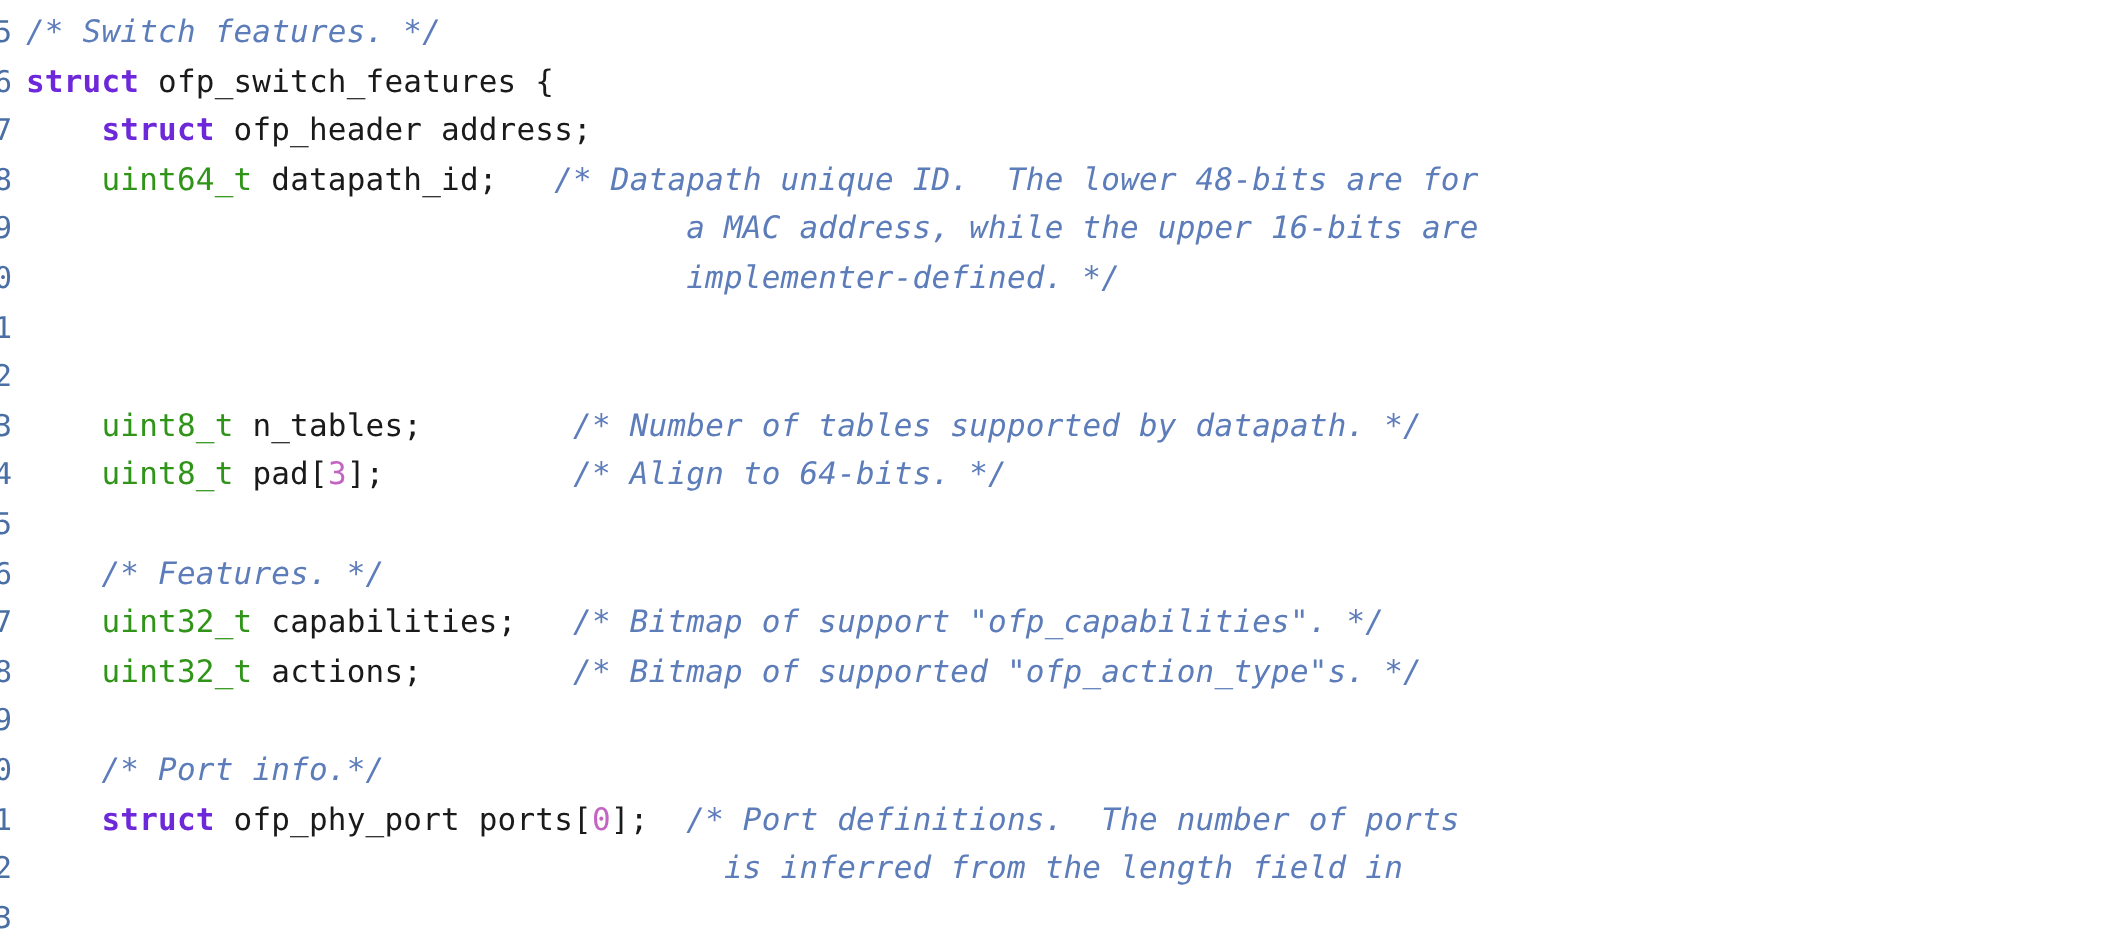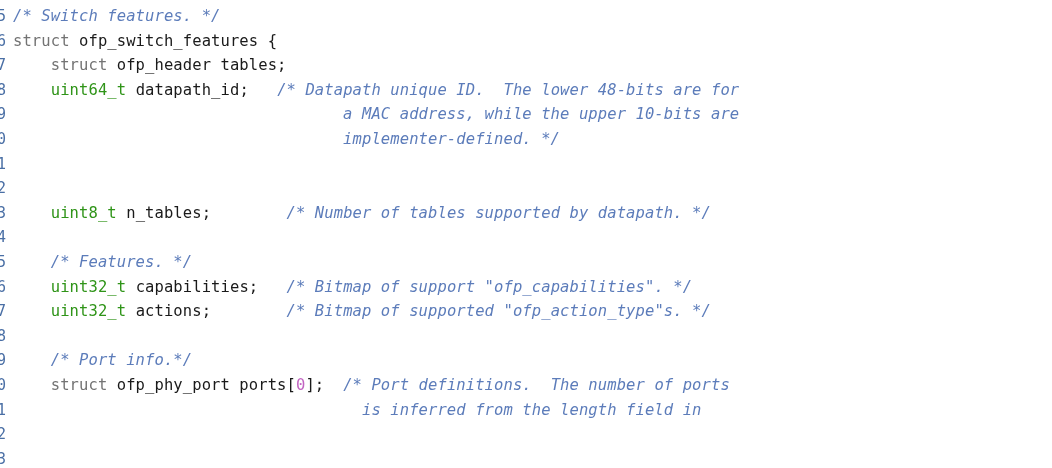--- a/index.html
+++ b/index.html
@@ -60,21 +60,21 @@
 
   .code-line {
     height: 24.6px;
     line-height: 24.6px;
     font-size: 15.5px;
     white-space: pre;
     color: #1a1a1a;
     letter-spacing: 0.1px;
   }
 
-  .tok-keyword  { color: #737373; font-weight: normal; }
+  .tok-keyword  { color: #6d28d9; font-weight: bold; }
   .tok-type     { color: #2f9418; font-weight: normal; }
   .tok-comment  { color: #5c7cba; font-style: italic; }
   .tok-number   { color: #c264c2; }
   .tok-plain    { color: #1a1a1a; }
 </style>
 </head>
 <body>
 
 <div id="code-viewer">
 
@@ -98,27 +98,28 @@
         <div class="gutter-line">0</div>
         <div class="gutter-line">1</div>
         <div class="gutter-line">2</div>
         <div class="gutter-line">3</div>
       </div>
   </div>
 
   <div id="code-area">
       <div class="code-line"><span class="tok-comment">/* Switch features. */</span></div>
       <div class="code-line"><span class="tok-keyword">struct</span><span class="tok-plain"> ofp_switch_features {</span></div>
-      <div class="code-line"><span class="tok-plain">    </span><span class="tok-keyword">struct</span><span class="tok-plain"> ofp_header tables;</span></div>
+      <div class="code-line"><span class="tok-plain">    </span><span class="tok-keyword">struct</span><span class="tok-plain"> ofp_header address;</span></div>
       <div class="code-line"><span class="tok-plain">    </span><span class="tok-type">uint64_t</span><span class="tok-plain"> datapath_id;   </span><span class="tok-comment">/* Datapath unique ID.  The lower 48-bits are for</span></div>
-      <div class="code-line"><span class="tok-comment">                                   a MAC address, while the upper 10-bits are</span></div>
+      <div class="code-line"><span class="tok-comment">                                   a MAC address, while the upper 16-bits are</span></div>
       <div class="code-line"><span class="tok-comment">                                   implementer-defined. */</span></div>
       <div class="code-line"><span class="tok-plain"></span>&nbsp;</div>
       <div class="code-line"><span class="tok-plain"></span>&nbsp;</div>
       <div class="code-line"><span class="tok-plain">    </span><span class="tok-type">uint8_t</span><span class="tok-plain"> n_tables;        </span><span class="tok-comment">/* Number of tables supported by datapath. */</span></div>
+      <div class="code-line"><span class="tok-plain">    </span><span class="tok-type">uint8_t</span><span class="tok-plain"> pad[</span><span class="tok-number">3</span><span class="tok-plain">];          </span><span class="tok-comment">/* Align to 64-bits. */</span></div>
       <div class="code-line"><span class="tok-plain"></span>&nbsp;</div>
       <div class="code-line"><span class="tok-plain">    </span><span class="tok-comment">/* Features. */</span></div>
       <div class="code-line"><span class="tok-plain">    </span><span class="tok-type">uint32_t</span><span class="tok-plain"> capabilities;   </span><span class="tok-comment">/* Bitmap of support "ofp_capabilities". */</span></div>
       <div class="code-line"><span class="tok-plain">    </span><span class="tok-type">uint32_t</span><span class="tok-plain"> actions;        </span><span class="tok-comment">/* Bitmap of supported "ofp_action_type"s. */</span></div>
       <div class="code-line"><span class="tok-plain"></span>&nbsp;</div>
       <div class="code-line"><span class="tok-plain">    </span><span class="tok-comment">/* Port info.*/</span></div>
       <div class="code-line"><span class="tok-plain">    </span><span class="tok-keyword">struct</span><span class="tok-plain"> ofp_phy_port ports[</span><span class="tok-number">0</span><span class="tok-plain">];  </span><span class="tok-comment">/* Port definitions.  The number of ports</span></div>
       <div class="code-line"><span class="tok-comment">                                     is inferred from the length field in</span></div>
     </div>
 

